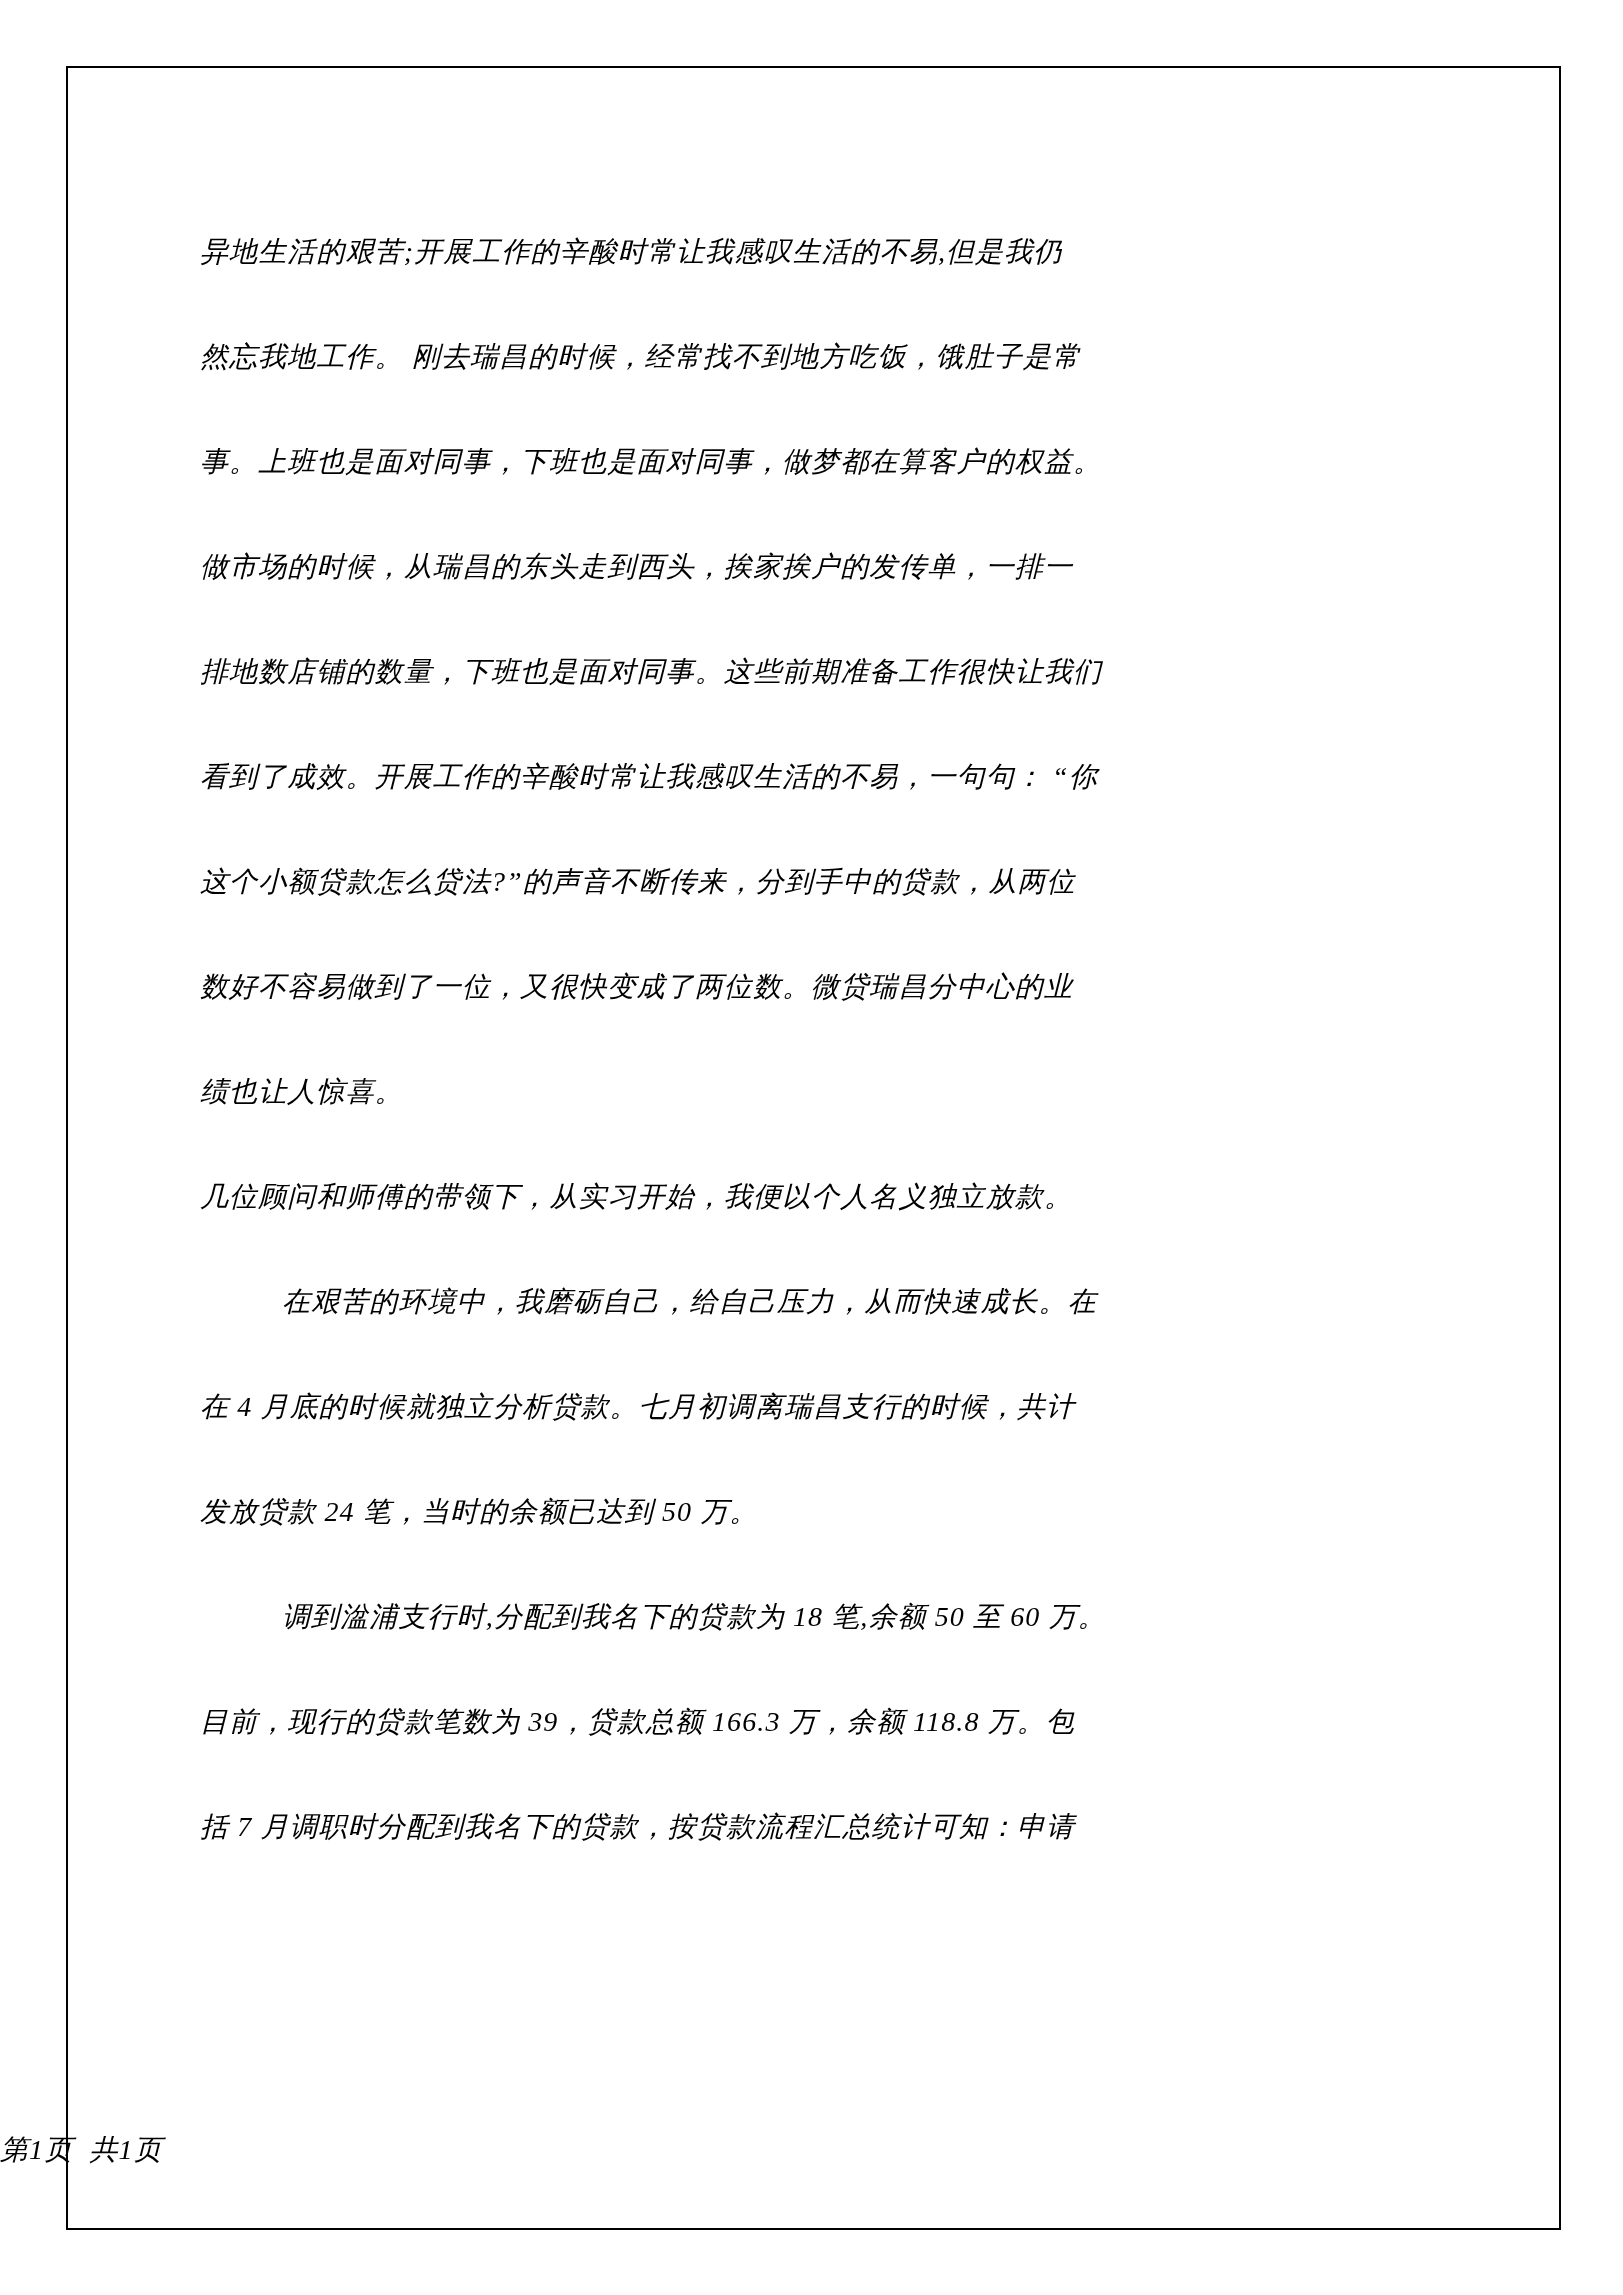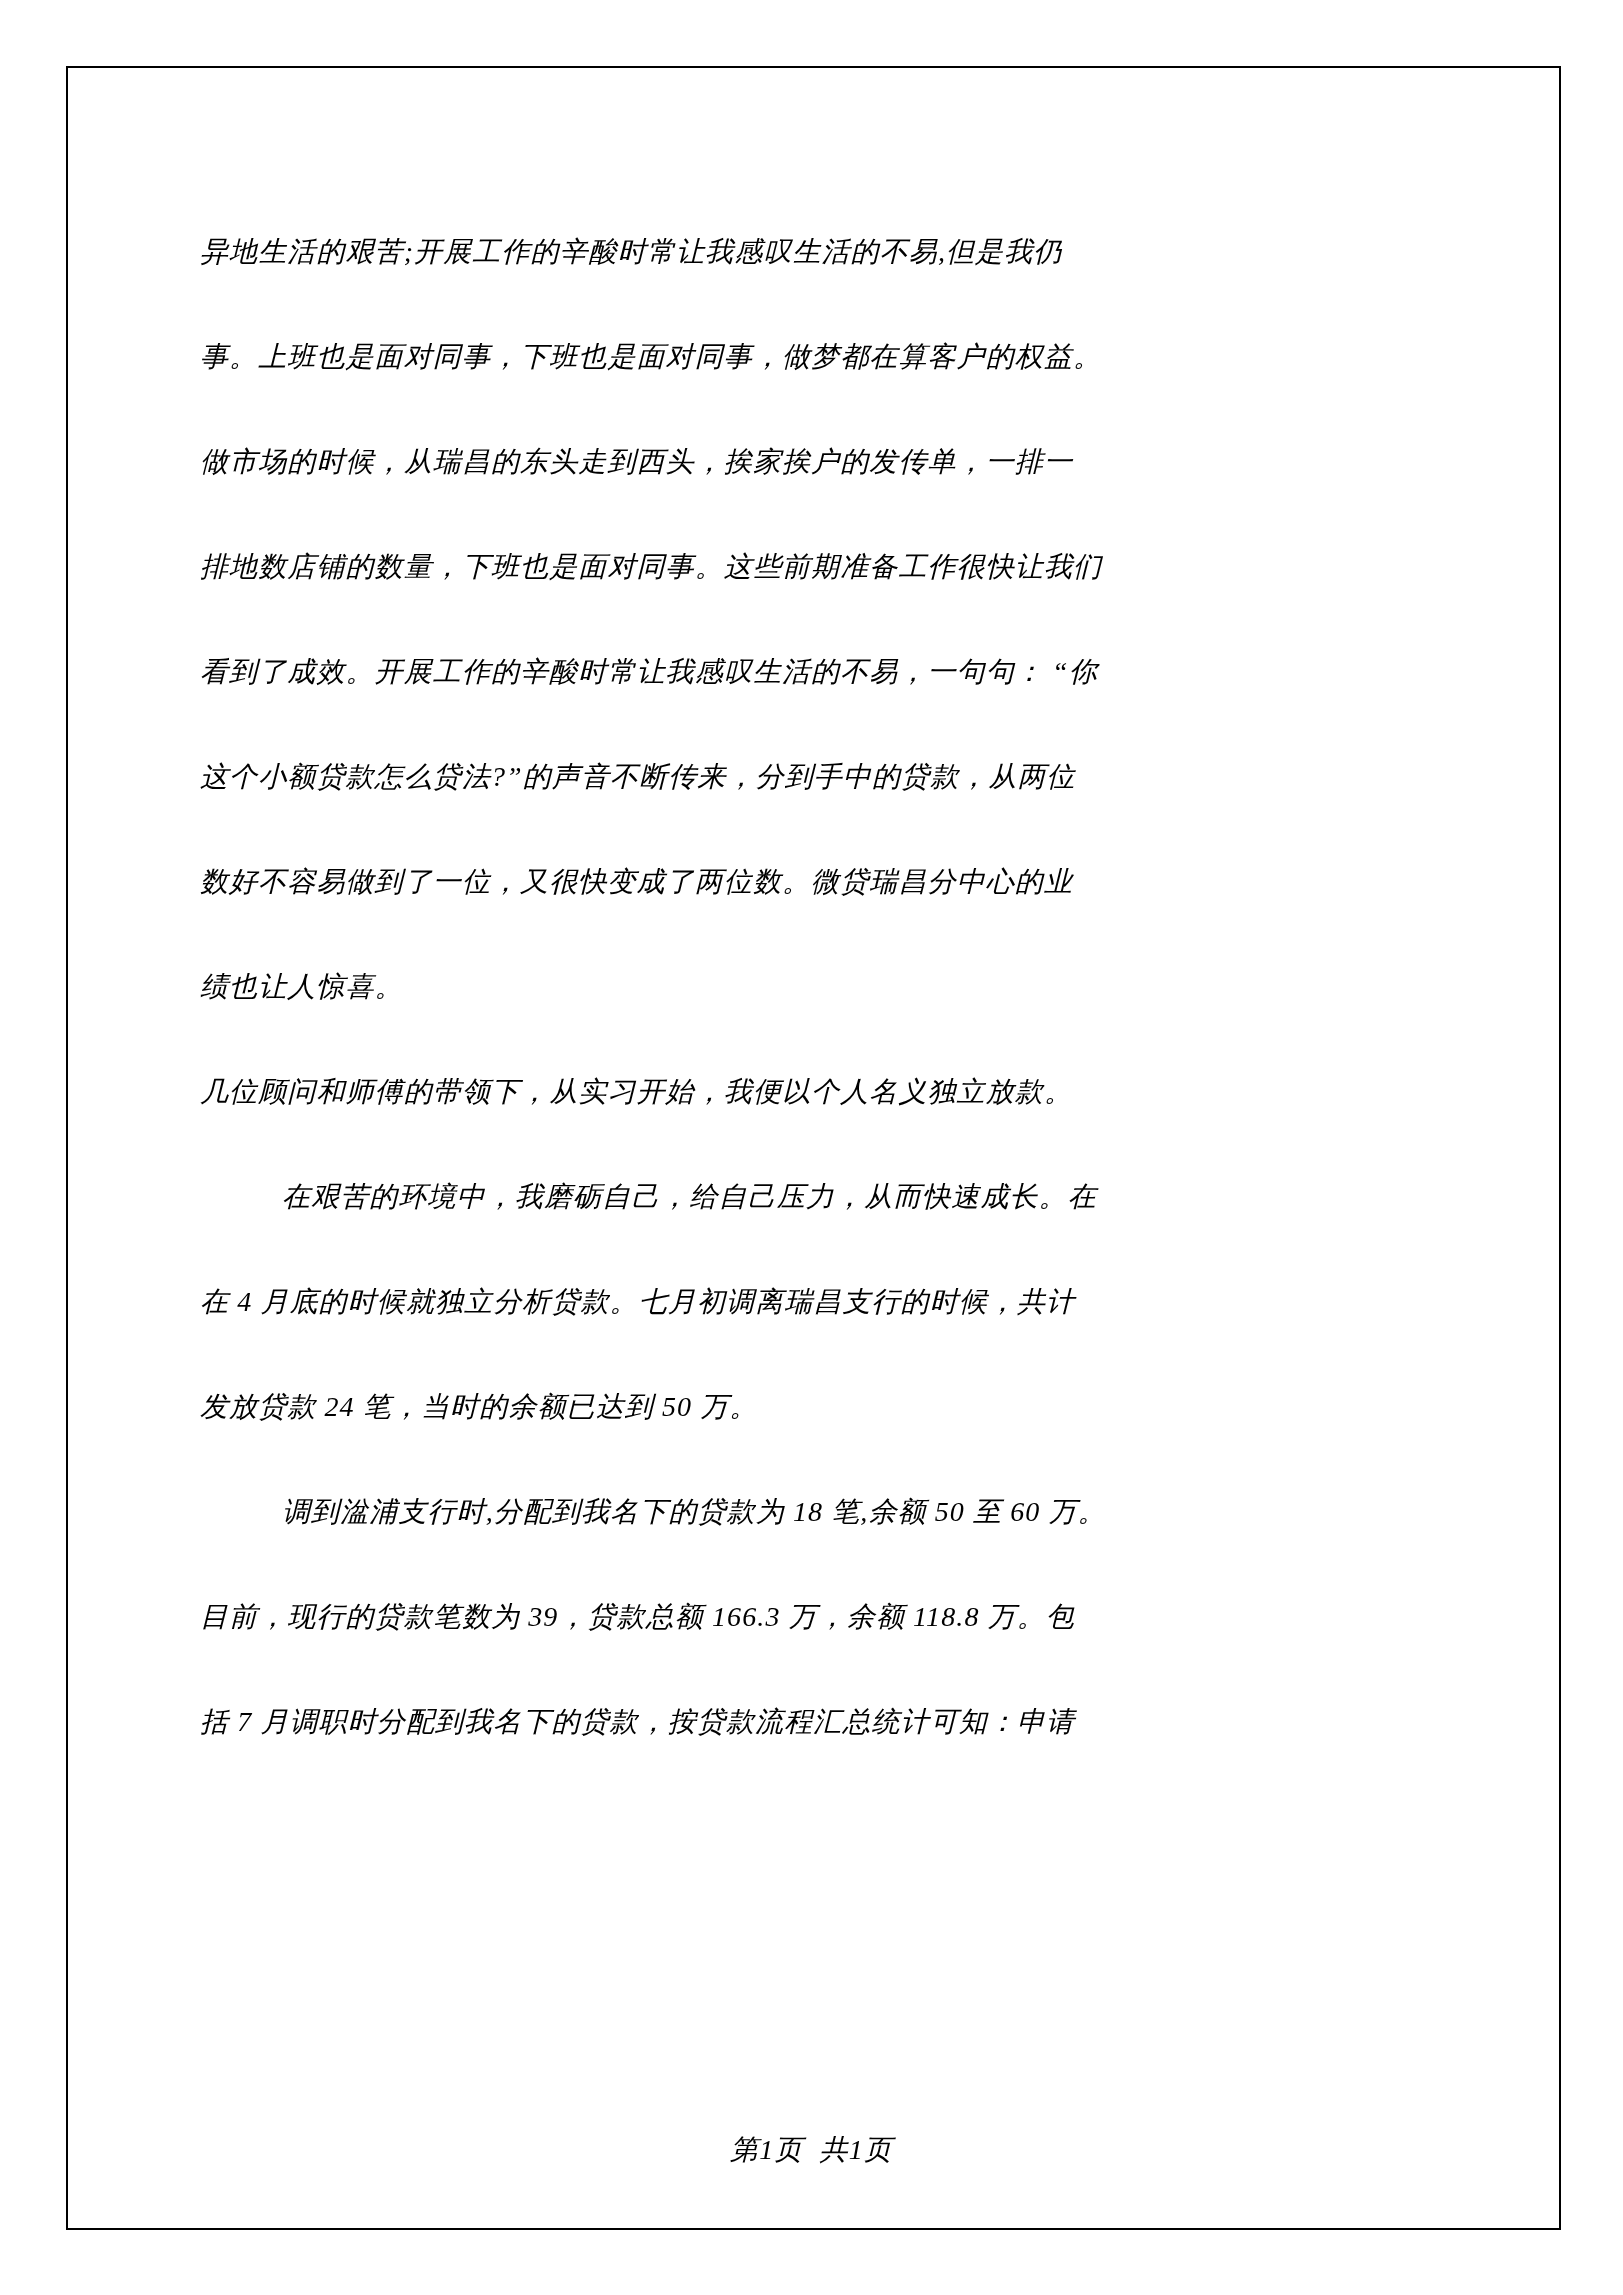--- a/index.html
+++ b/index.html
@@ -41,35 +41,36 @@
     text-align: left;
   }
   .line.indent {
     padding-left: 82px;
   }
   .footer {
     position: absolute;
     left: 0;
     top: 2127px;
     width: 100%;
-    text-align: center;
+    text-align: left;
     font-size: 28px;
     line-height: 45px;
     letter-spacing: 1.1px;
     font-style: italic;
     white-space: pre;
   }
 </style>
 </head>
 <body>
 
 <div class="page">
   <div class="page-border"></div>
   <div class="text-block">
       <div class="line">异地生活的艰苦;开展工作的辛酸时常让我感叹生活的不易,但是我仍</div>
+      <div class="line">然忘我地工作。 刚去瑞昌的时候，经常找不到地方吃饭，饿肚子是常</div>
       <div class="line">事。上班也是面对同事，下班也是面对同事，做梦都在算客户的权益。</div>
       <div class="line">做市场的时候，从瑞昌的东头走到西头，挨家挨户的发传单，一排一</div>
       <div class="line">排地数店铺的数量，下班也是面对同事。这些前期准备工作很快让我们</div>
       <div class="line">看到了成效。开展工作的辛酸时常让我感叹生活的不易，一句句： “你</div>
       <div class="line">这个小额贷款怎么贷法?”的声音不断传来，分到手中的贷款，从两位</div>
       <div class="line">数好不容易做到了一位，又很快变成了两位数。微贷瑞昌分中心的业</div>
       <div class="line">绩也让人惊喜。</div>
       <div class="line">几位顾问和师傅的带领下，从实习开始，我便以个人名义独立放款。</div>
       <div class="line indent">在艰苦的环境中，我磨砺自己，给自己压力，从而快速成长。在</div>
       <div class="line">在 4 月底的时候就独立分析贷款。七月初调离瑞昌支行的时候，共计</div>

